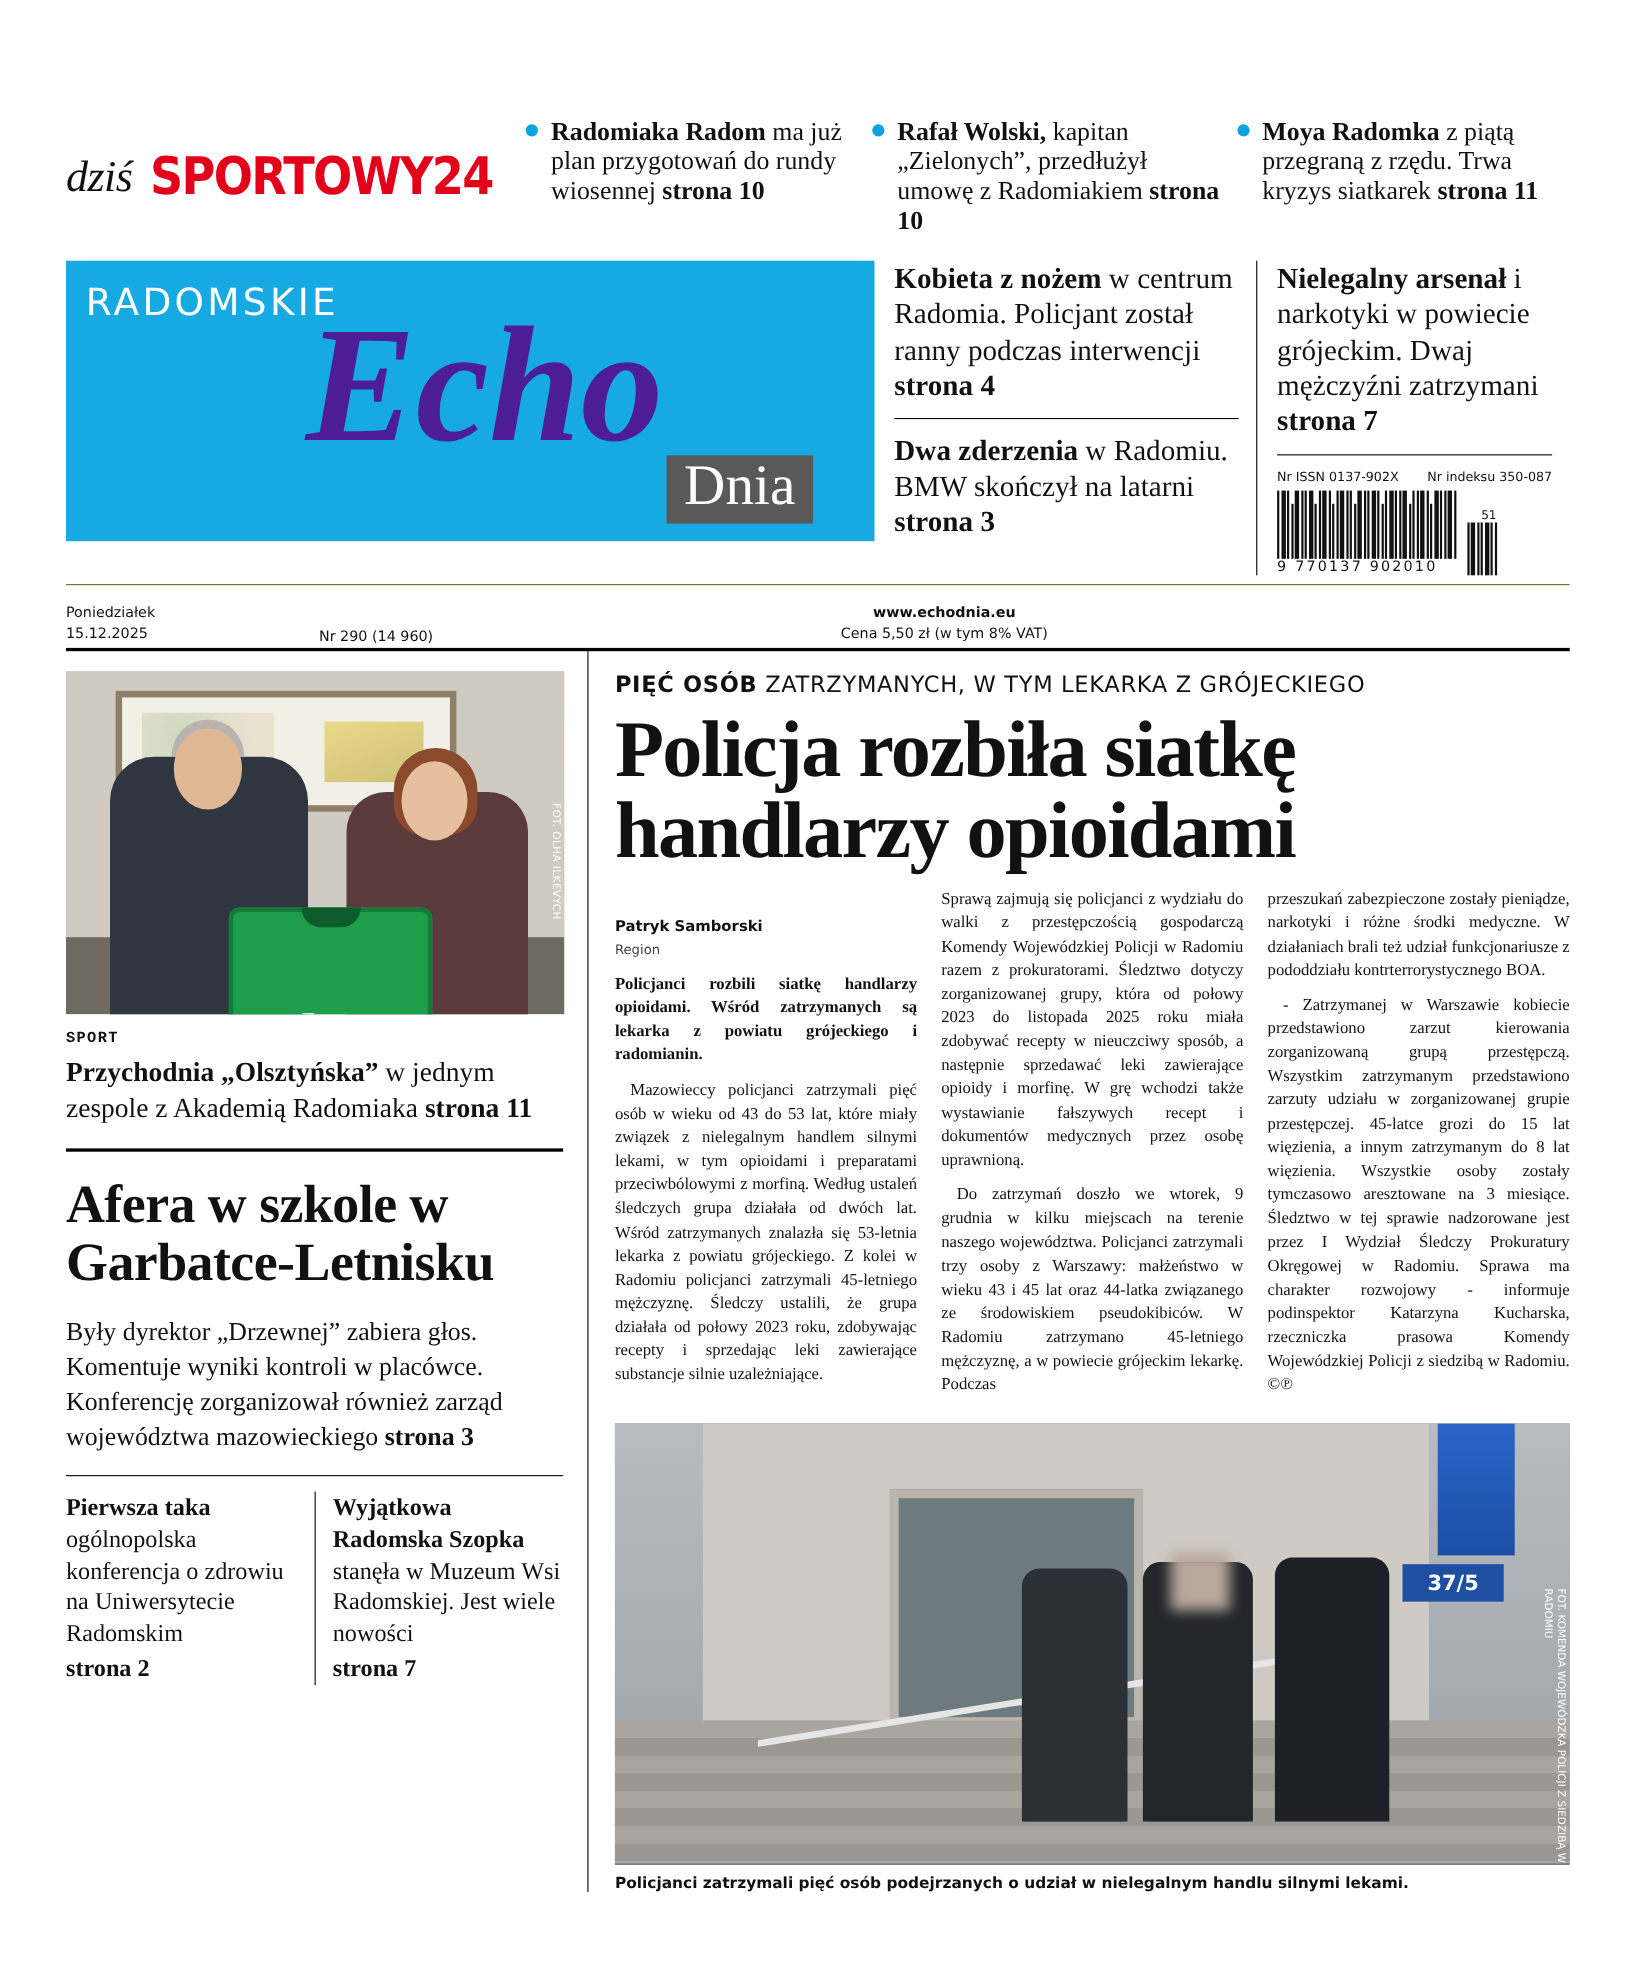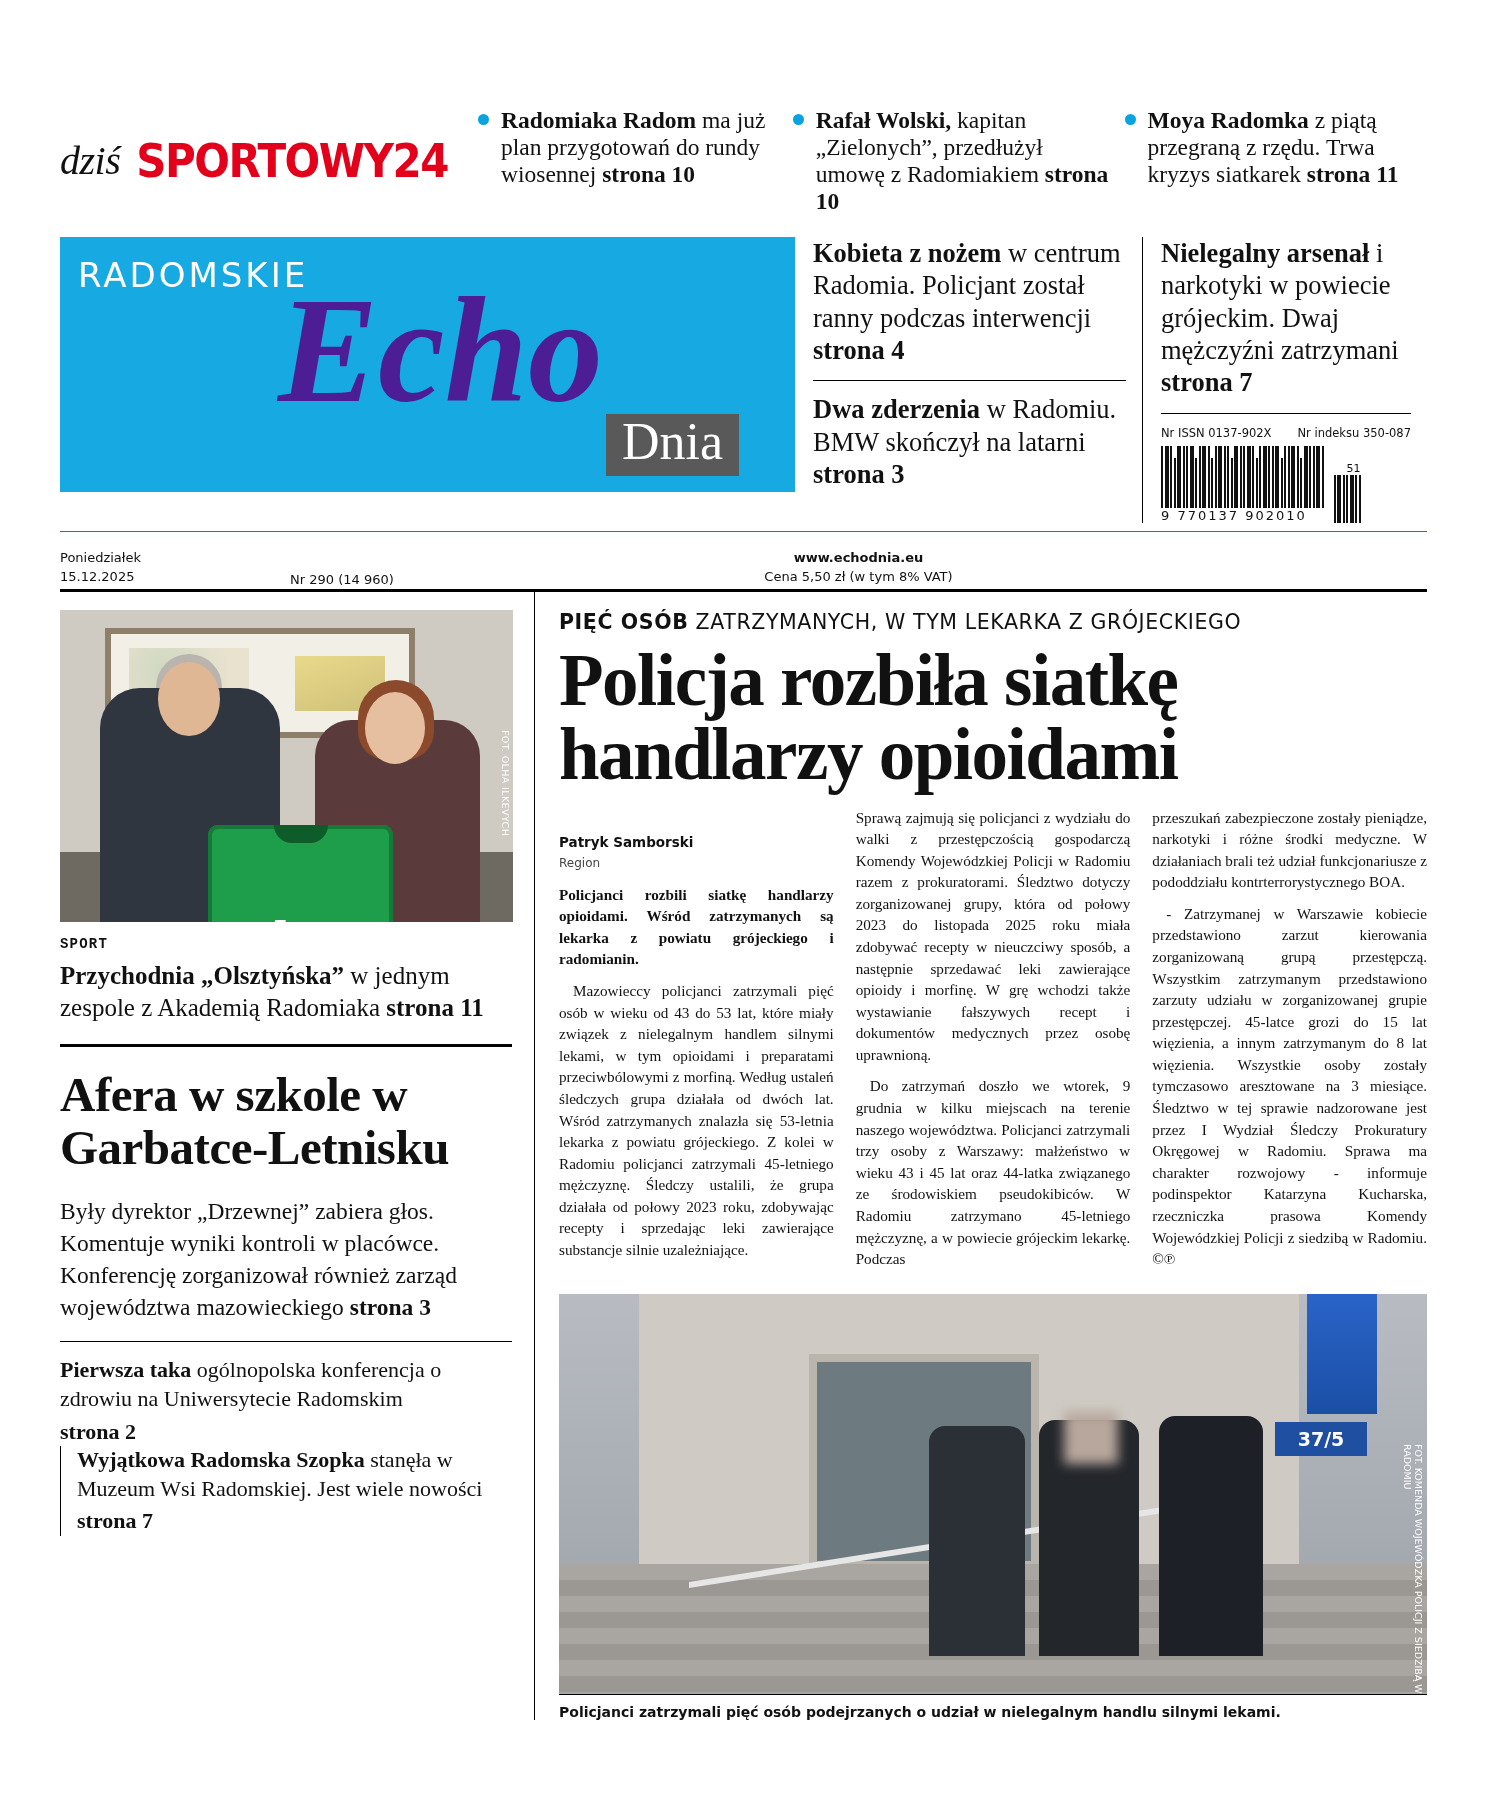--- a/index.html
+++ b/index.html
@@ -164,21 +164,21 @@
   .rule { border-top:1px solid #000; margin:20px 0 0 0; }
   .rule.thick { border-top:3px solid #000; }
 
   .headline2 {
     font-size:49px; line-height:1.08; font-weight:bold; margin-top:22px;
     letter-spacing:-0.5px;
   }
   .deck2 { font-size:23.5px; line-height:1.35; margin-top:22px; }
   .deck2 b { font-weight:bold; }
 
-  .two-briefs { display:flex; margin-top:18px; border-top:1px solid #000; padding-top:14px;flex-direction:column; }
+  .two-briefs { display:flex; margin-top:18px; border-top:1px solid #000; padding-top:14px; }
   .brief { flex:1; font-size:22px; line-height:1.3; }
   .brief.b2 { border-left:1px solid #000; padding-left:16px; }
   .brief.b1 { padding-right:16px; }
   .brief b { font-weight:bold; }
   .brief .pg { font-weight:bold; display:block; margin-top:4px; }
 
   
   .eyebrow {
     font-family:"DejaVu Sans", sans-serif; font-size:20.5px; letter-spacing:0.6px;
     margin-top:18px; color:#111;

